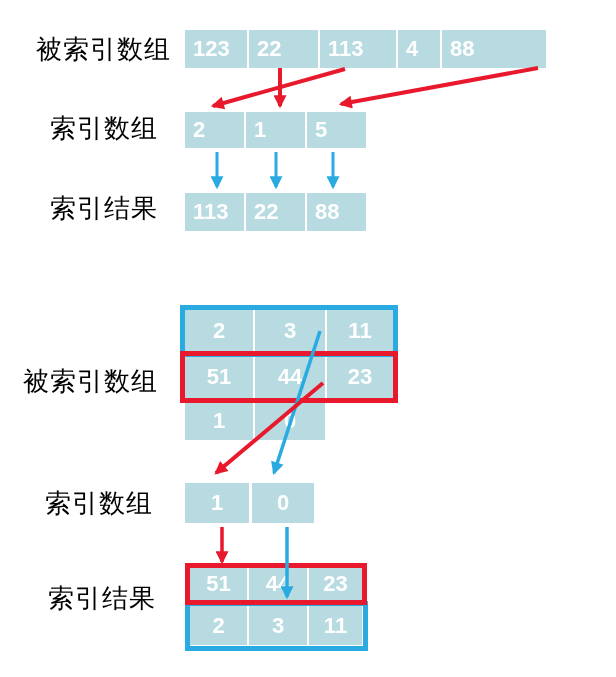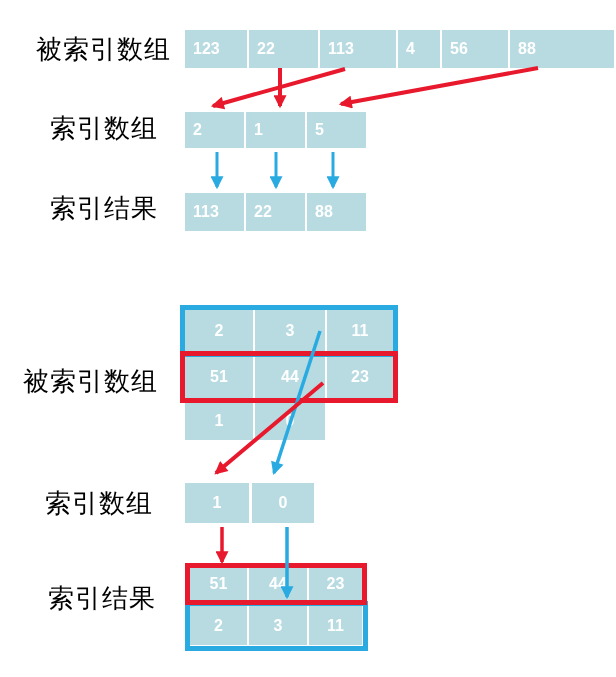--- a/index.html
+++ b/index.html
@@ -26,21 +26,21 @@
   .row {
     position: absolute;
     display: flex;
   }
   .cell {
     display: flex;
     align-items: center;
     justify-content: center;
     background: var(--cell-bg, #b8dbe1);
     color: var(--cell-text, #fff);
-    font-size: 16px;
+    font-size: 22px;
     font-weight: bold;
   }
   .align-left .cell {
     justify-content: flex-start;
     padding-left: 8px;
     box-sizing: border-box;
   }
   .hl-box {
     position: absolute;
     box-sizing: border-box;
@@ -64,21 +64,20 @@
 
 <div class="canvas" style="--cell-bg: #b8dbe1; --cell-text: #ffffff; --label-text: #000000; --red: #e8192c; --blue: #29abe2;">
 
   <div class="label" style="left:36px; top:35px;">被索引数组</div>
 
   <div class="row align-left" style="left:185px; top:30px; height:38px; gap:2px;">
       <span class="cell" style="width: 62px;">123</span>
       <span class="cell" style="width: 69px;">22</span>
       <span class="cell" style="width: 76px;">113</span>
       <span class="cell" style="width: 42px;">4</span>
-      <span class="cell" style="width: 66px;">56</span>
       <span class="cell" style="width: 104px;">88</span>
     </div>
 
   <div class="label" style="left:50px; top:114px;">索引数组</div>
 
   <div class="row align-left" style="left:185px; top:112px; height:36px; gap:2px;">
       <span class="cell" style="width: 59px;">2</span>
       <span class="cell" style="width: 59px;">1</span>
       <span class="cell" style="width: 59px;">5</span>
     </div>

